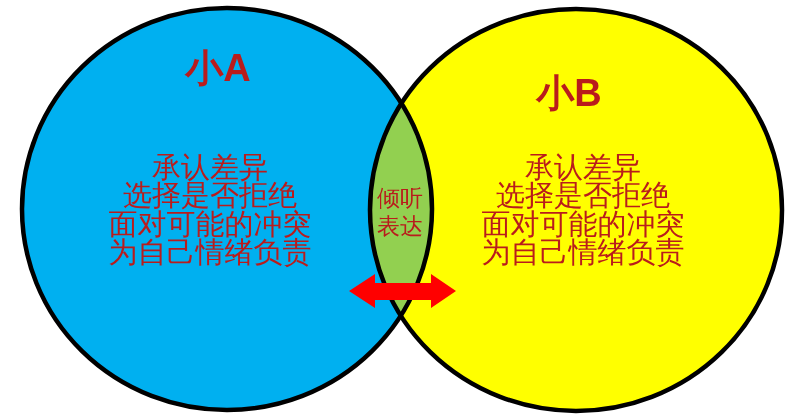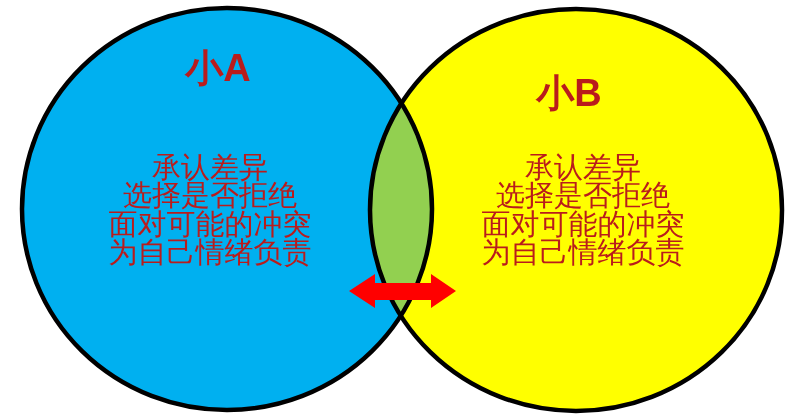--- a/index.html
+++ b/index.html
@@ -80,14 +80,18 @@
     <div>为自己情绪负责</div>
   </div>
 
   <div class="overlay item-list" style="left:583px; top:153px;">
     <div>承认差异</div>
     <div>选择是否拒绝</div>
     <div>面对可能的冲突</div>
     <div>为自己情绪负责</div>
   </div>
 
+  <div class="overlay center-list" style="left:400px; top:184px;">
+    <div>倾听</div>
+    <div>表达</div>
+  </div>
 
 </div>
 
 </body></html>

